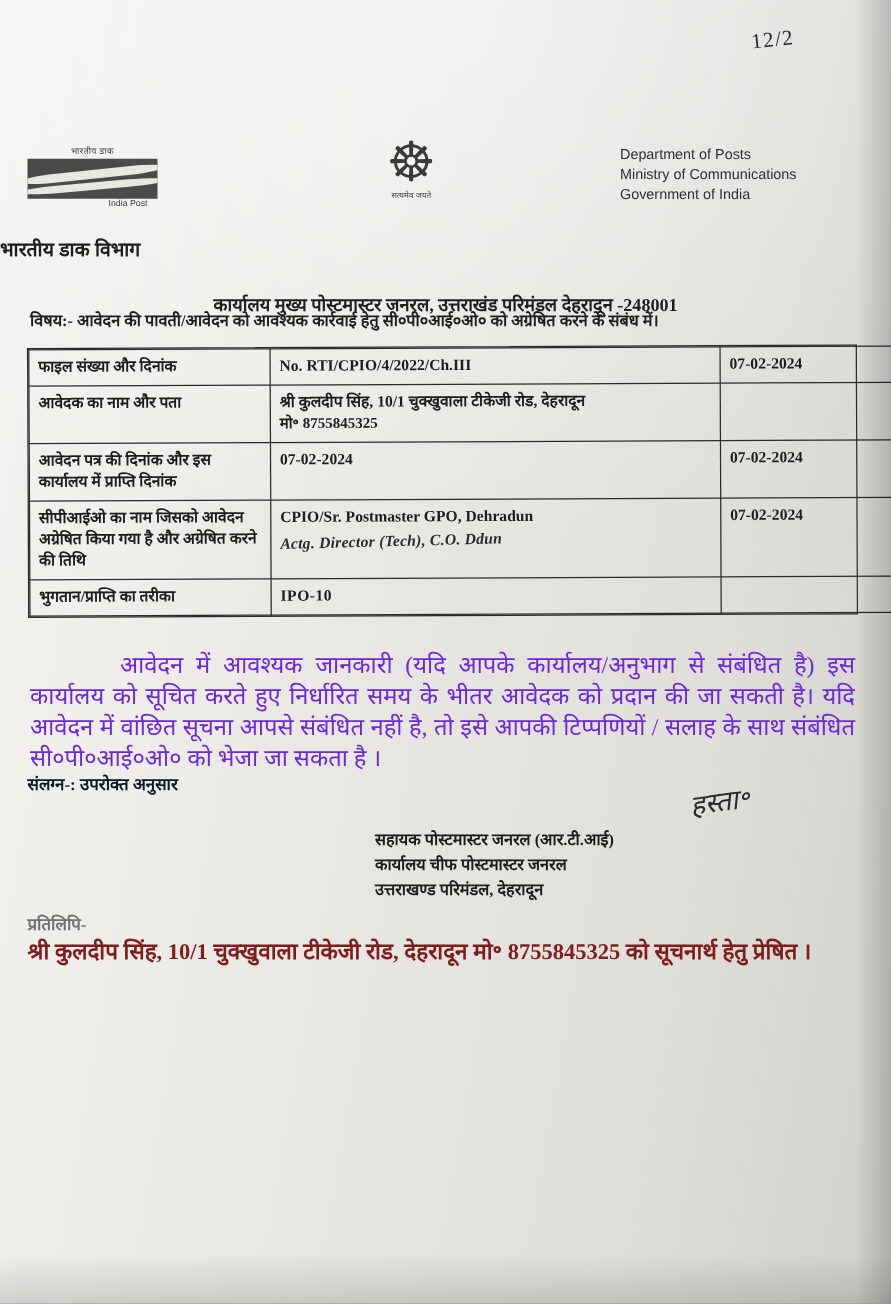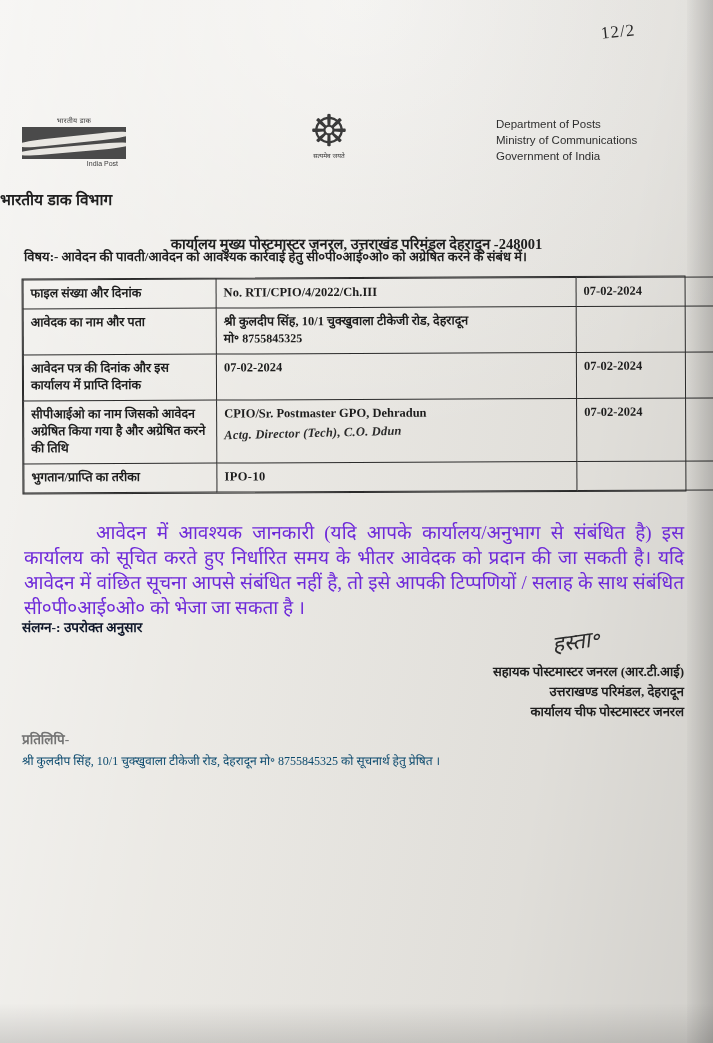--- a/index.html
+++ b/index.html
@@ -237,21 +237,21 @@
     font-size: 22px;
     font-style: italic;
     color: #2b2b2b;
     transform: rotate(-8deg);
   }
   .sign-block {
     position: absolute;
     top: 662px;
     left: 300px;
     width: 384px;
-    text-align: right;
+    text-align: left;
     font-family: "Liberation Serif", serif;
     font-weight: bold;
     font-size: 13px;
     line-height: 20px;
     color: #1d1d1d;
   }
 
   
   .copy-head {
     position: absolute;
@@ -261,23 +261,23 @@
     font-size: 13.5px;
     font-weight: bold;
     color: #737373;
   }
   .copy-body {
     position: absolute;
     top: 750px;
     left: 22px;
     width: 660px;
     font-family: "Liberation Serif", serif;
-    font-size: 12px;
-    font-weight: normal;
-    color: #0c4a6e;
+    font-size: 18px;
+    font-weight: bold;
+    color: #7f1d1d;
     line-height: 22px;
   }
 </style>
 </head>
 <body>
 
 <div class="page">
 
   <div class="paper-shade"></div>
 
@@ -354,22 +354,22 @@
   </div>
 
   <div class="para p1">आवेदन में आवश्यक जानकारी (यदि आपके कार्यालय/अनुभाग से संबंधित है) इस कार्यालय को सूचित करते हुए निर्धारित समय के भीतर आवेदक को प्रदान की जा सकती है। यदि आवेदन में वांछित सूचना आपसे संबंधित नहीं है, तो इसे आपकी टिप्पणियों / सलाह के साथ संबंधित सी०पी०आई०ओ० को भेजा जा सकता है ।</div>
 
   <div class="enclosure">संलग्न-: उपरोक्त अनुसार</div>
 
   <div class="signature-mark">हस्ता॰</div>
 
   <div class="sign-block">
     <div>सहायक पोस्टमास्टर जनरल (आर.टी.आई)</div>
+    <div>कार्यालय चीफ पोस्टमास्टर जनरल</div>
     <div>उत्तराखण्ड परिमंडल, देहरादून</div>
-    <div>कार्यालय चीफ पोस्टमास्टर जनरल</div>
   </div>
 
   <div class="copy-head">प्रतिलिपि-</div>
   <div class="copy-body">श्री कुलदीप सिंह, 10/1 चुक्खुवाला टीकेजी रोड, देहरादून मो॰ 8755845325 को सूचनार्थ हेतु प्रेषित ।</div>
 
   <div class="paper-edge-right"></div>
   <div class="paper-edge-bottom"></div>
 </div>
 
 </body></html>

